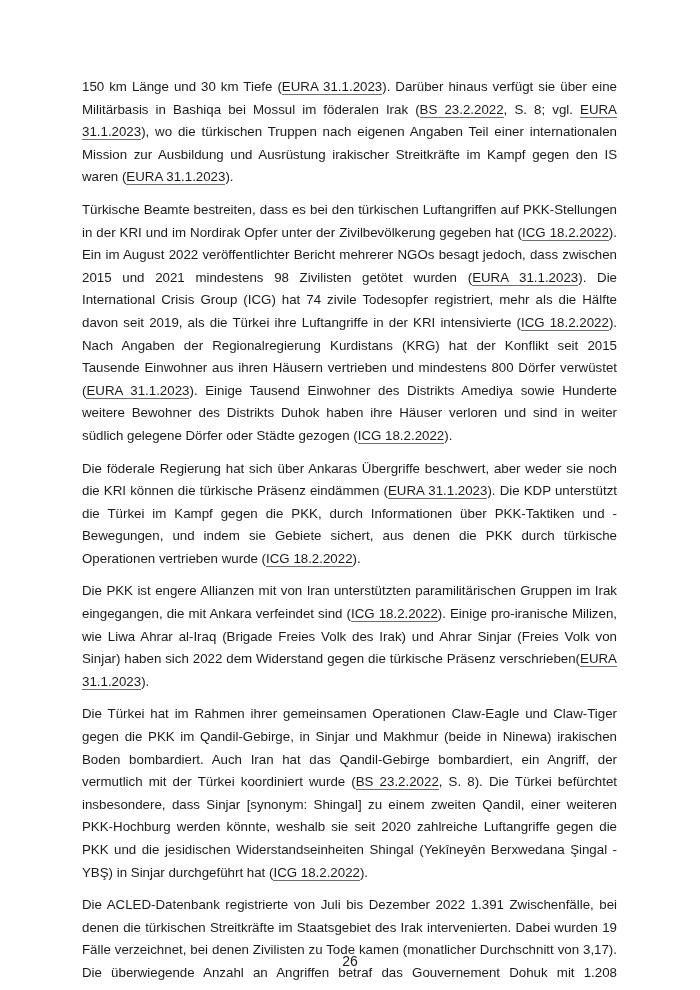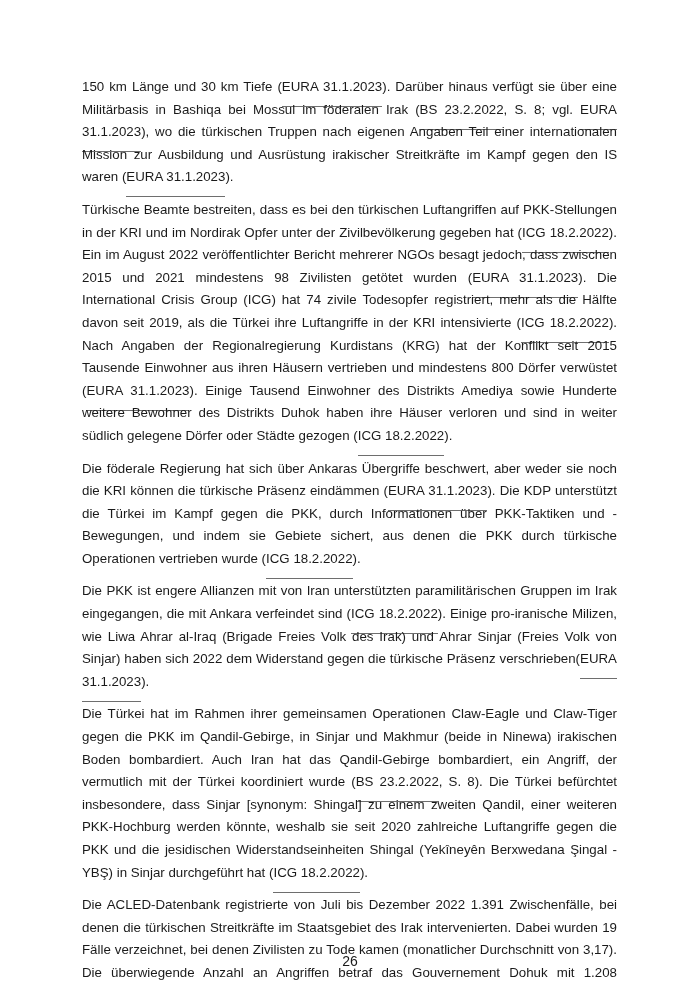--- a/index.html
+++ b/index.html
@@ -6,21 +6,21 @@
   body { width: 700px; height: 990px; position: relative; overflow: hidden; }
   .page {
     position: absolute; left: 82px; top: 76px; width: 535px;
     font-family: "Liberation Sans", sans-serif;
     font-size: 13.3px; line-height: 22.6px; color: #1a1a1a;
     text-align: justify; hyphens: manual;
   }
   .page p { margin: 0 0 10px 0; }
   a.cite {
     color: #1a1a1a; text-decoration: none;
-    border-bottom: 1.3px solid #6e6e6e; padding-bottom: 12px;
+    border-bottom: 1.3px solid #6e6e6e; padding-bottom: 0px;
   }
   .page-number {
     position: absolute; top: 929px; left: 0; width: 700px; text-align: center;
     font-family: "Liberation Sans", sans-serif; font-size: 14px; color: #1a1a1a; margin-top: 24px;
   }
 </style>
 </head>
 <body>
 
 <div class="page">

